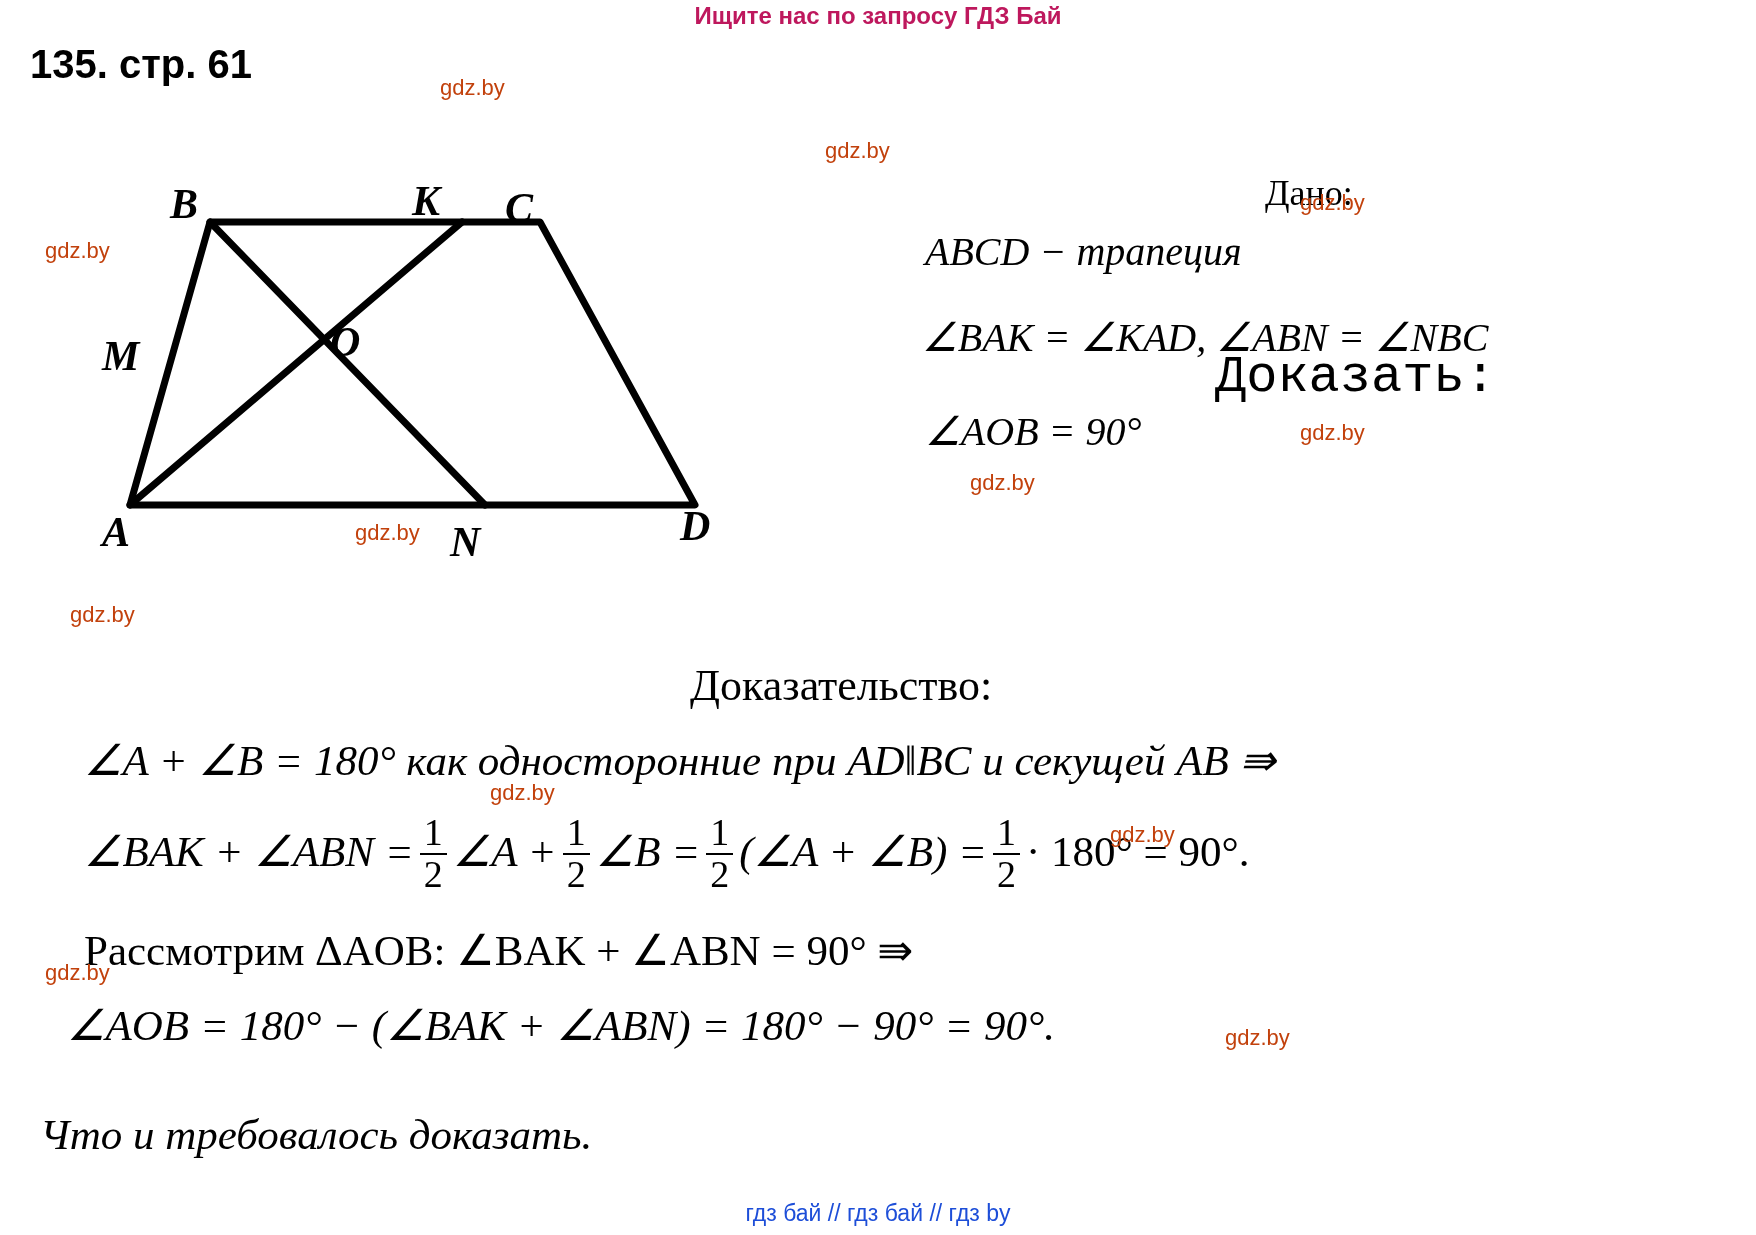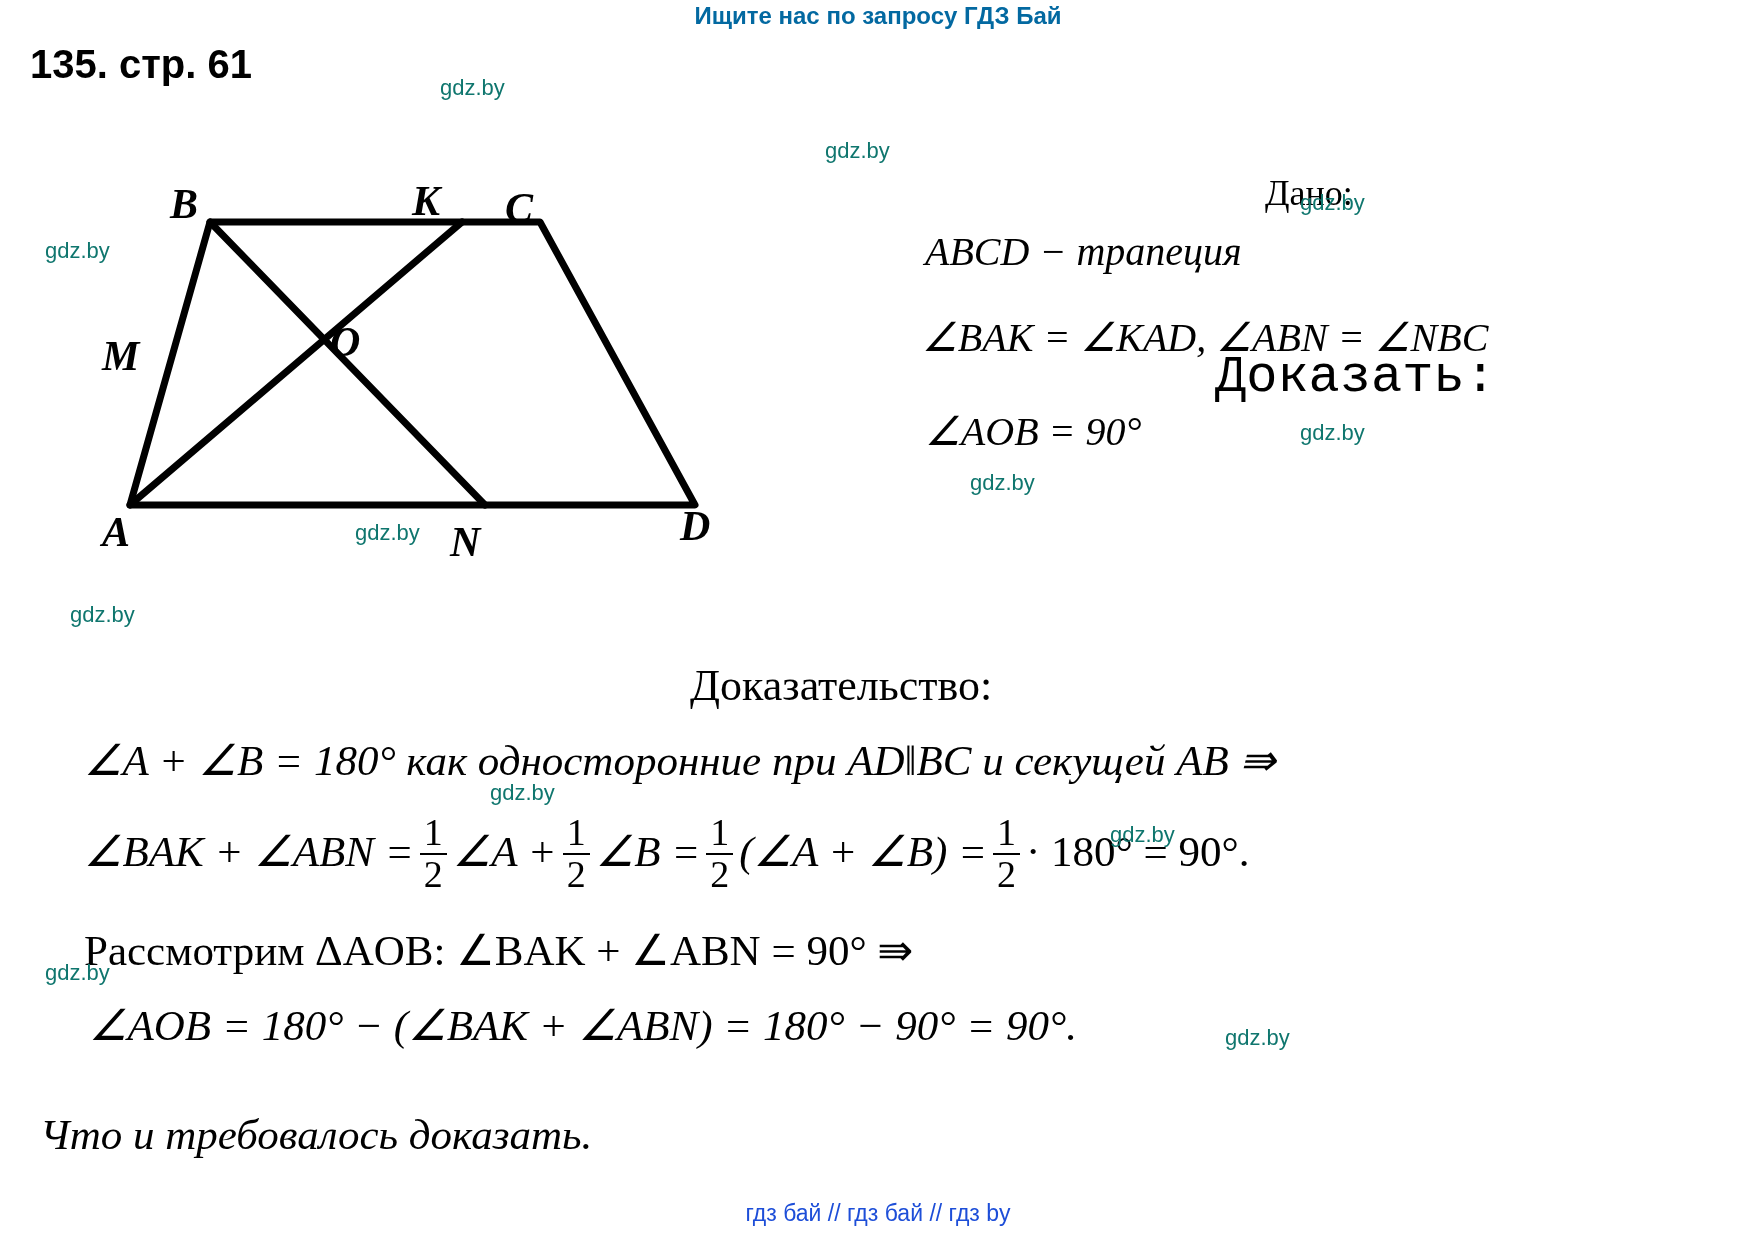--- a/index.html
+++ b/index.html
@@ -14,36 +14,36 @@
     font-family: "Liberation Serif", serif;
     color: #000000;
     overflow: hidden;
   }
   .banner {
     position: absolute;
     top: 2px;
     left: 0;
     width: 100%;
     text-align: center;
-    color: #0369a1;
+    color: #be185d;
     font-family: "Liberation Sans", sans-serif;
     font-size: 24px;
     font-weight: bold;
   }
   .task-number {
     position: absolute;
     top: 42px;
     left: 30px;
     font-size: 40px;
     font-weight: bold;
     font-family: Liberation Sans, sans-serif;
   }
   .wm {
     position: absolute;
-    color: #0f766e;
+    color: #c2410c;
     font-family: "Liberation Sans", sans-serif;
     font-size: 22px;
     white-space: nowrap;
     text-align: center;
   }
   .footer {
     position: absolute;
     bottom: 8px;
     left: 0;
     width: 100%;
@@ -141,21 +141,21 @@
 <div class="proof-head">Доказательство:</div>
 
 <div class="line it" style="left:40px; top:735px;">∠A + ∠B = 180° как односторонние при AD‖BC и секущей AB ⇛</div>
 
 <div class="line" style="left:40px; top:815px;">
   <span class="it">∠BAK + ∠ABN =</span><span class="frac"><span class="num">1</span><span class="den">2</span></span><span class="it">∠A +</span><span class="frac"><span class="num">1</span><span class="den">2</span></span><span class="it">∠B =</span><span class="frac"><span class="num">1</span><span class="den">2</span></span><span class="it">(∠A + ∠B) =</span><span class="frac"><span class="num">1</span><span class="den">2</span></span><span>· 180° = 90°.</span>
 </div>
 
 <div class="line" style="left:40px; top:925px;">Рассмотрим ΔAOB: ∠BAK + ∠ABN = 90° ⇛</div>
 
-<div class="line it" style="left:45px; top:1000px;font-style:italic;">∠AOB = 180° − (∠BAK + ∠ABN) = 180° − 90° = 90°.</div>
+<div class="line it" style="left:23px; top:1000px;font-style:italic;">∠AOB = 180° − (∠BAK + ∠ABN) = 180° − 90° = 90°.</div>
 
 <div class="qed">Что и требовалось доказать.</div>
 
 <div class="footer">гдз бай  //  гдз бай  //  гдз by</div>
 
 <div class="wm" style="left: 440px; top: 75px;">gdz.by</div>
 <div class="wm" style="left: 825px; top: 138px;">gdz.by</div>
 <div class="wm" style="left: 1300px; top: 190px;">gdz.by</div>
 <div class="wm" style="left: 45px; top: 238px;">gdz.by</div>
 <div class="wm" style="left: 1300px; top: 420px;">gdz.by</div>

